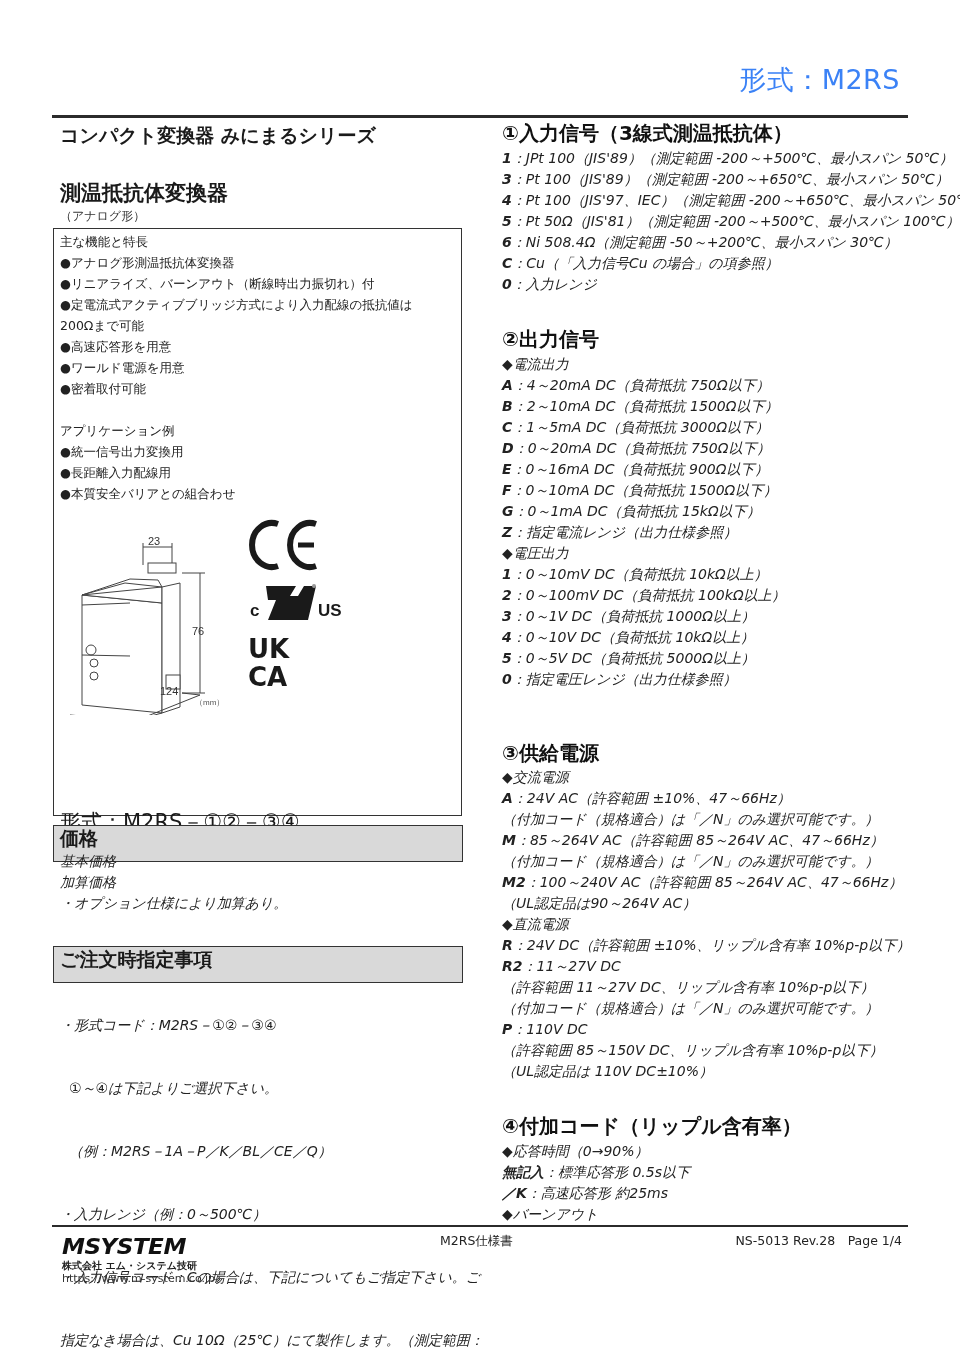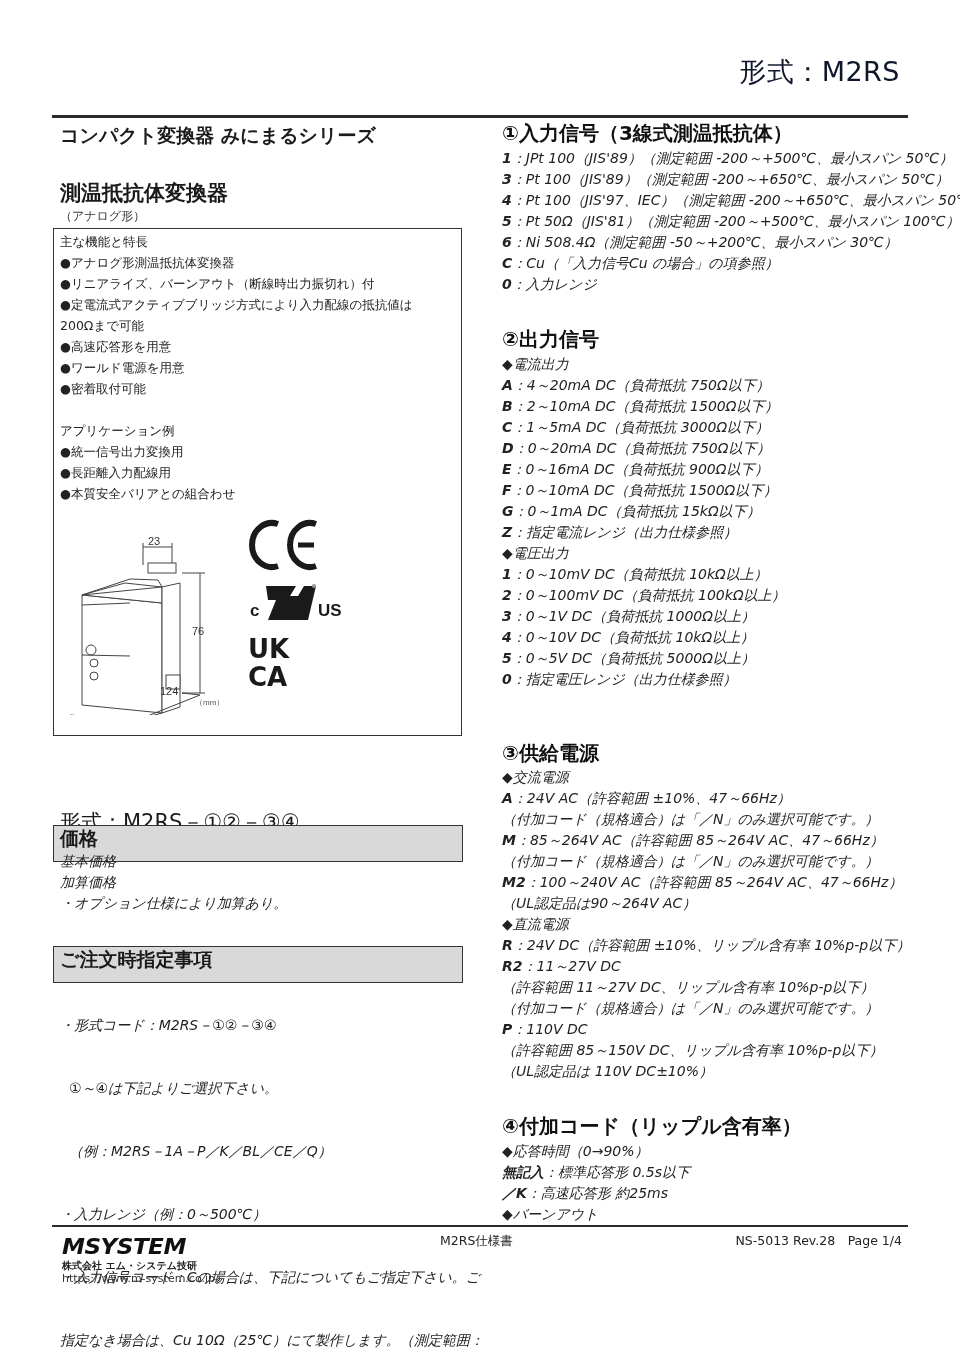--- a/index.html
+++ b/index.html
@@ -3,30 +3,30 @@
 <meta charset="utf-8">
 <style>
   html, body { margin: 0; padding: 0; background: #ffffff; }
   body {
     width: 960px; height: 1358px; position: relative; overflow: hidden;
     font-family: "DejaVu Sans", "Liberation Sans", sans-serif;
     color: #1a1a1a;
   }
   .abs { position: absolute; }
   .model-title {
-    right: 60px; top: 54px; font-size: 27px; font-weight: normal; letter-spacing: 0.5px;
-    color: #0f172a;
+    right: 60px; top: 62px; font-size: 27px; font-weight: normal; letter-spacing: 0.5px;
+    color: #3b82f6;
   }
   .top-rule { left: 52px; top: 115px; width: 856px; height: 3px; background: #2b2b2b; }
   .series-title { left: 60px; top: 123px; font-size: 19px; font-weight: bold; }
   .product-title { left: 60px; top: 179px; font-size: 21px; font-weight: bold; }
   .product-sub { left: 60px; top: 208px; font-size: 12px; color: #333; }
 
   .feature-box {
-    left: 53px; top: 228px; width: 409px; height: 508px;
+    left: 53px; top: 228px; width: 409px; height: 588px;
     border: 1px solid #333; box-sizing: border-box;
     padding: 2px 8px 0 6px;
   }
   .feature-box .line { font-size: 12.5px; line-height: 21px; white-space: nowrap; color: #222; }
   .feature-box .blank { height: 21px; }
 
   .drawing { left: 70px; top: 535px; width: 170px; height: 180px; }
   .marks { left: 248px; top: 518px; width: 110px; height: 175px; }
 
   .format-title { left: 60px; top: 808px; font-size: 21px; font-weight: normal; }

